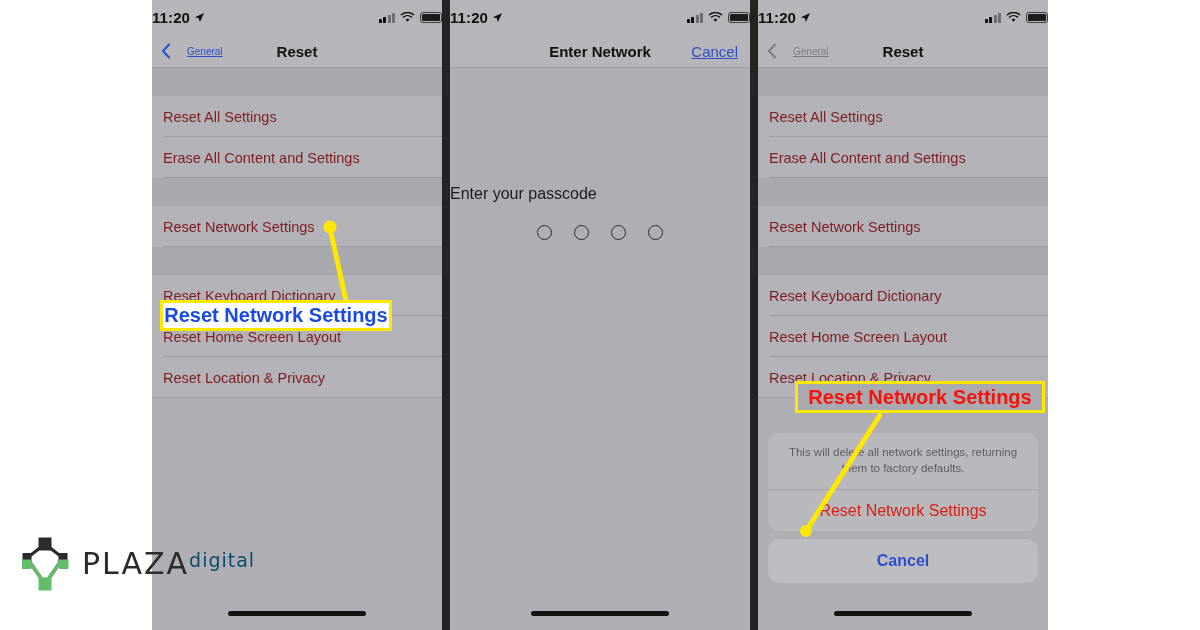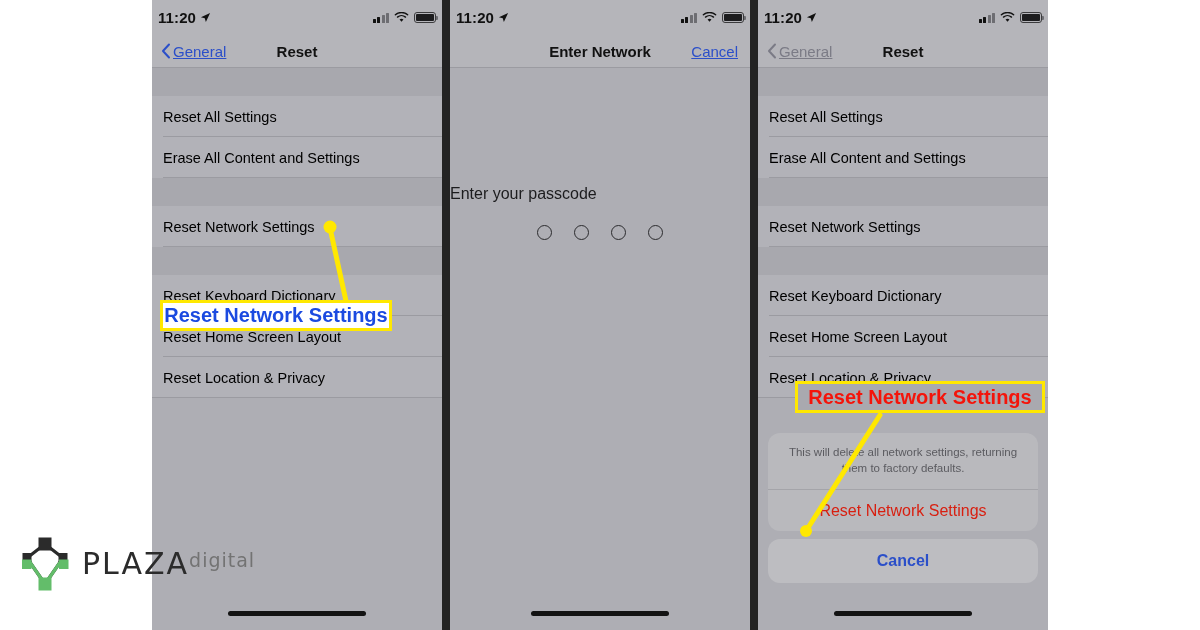--- a/index.html
+++ b/index.html
@@ -23,21 +23,21 @@
   #phone3{left:758px;width:290px;}
 
   .gap{position:absolute;top:0;height:630px;background:#232323;}
   #gap1{left:442px;width:8px;}
   #gap2{left:750px;width:8px;}
 
   
   .statusbar{
     position:absolute;left:0;top:0;width:100%;height:34px;
     display:flex;align-items:center;justify-content:space-between;
-    padding:0 6px;box-sizing:border-box;
+    padding:0 0;box-sizing:border-box;
     background:#b5b5ba;
   }
   .sb-time{
     font-size:15px;font-weight:bold;color:#111;
     display:flex;align-items:center;gap:4px;letter-spacing:.1px;
   }
   .loc-arrow{display:inline-block;width:11px;height:11px;}
   .sb-right{display:flex;align-items:center;gap:5px;}
   .sig{display:flex;align-items:flex-end;gap:1.5px;height:11px;}
   .sig i{display:block;width:3px;background:#111;border-radius:.5px;}
@@ -56,22 +56,22 @@
   }
   .batt i{display:block;height:100%;width:100%;background:#1c1c1e;border-radius:1px;}
 
   
   .navbar{
     position:absolute;left:0;top:34px;width:100%;height:34px;
     background:#b5b5ba;
     display:flex;align-items:center;
   }
   .nav-back{
-    position:absolute;left:9px;display:flex;align-items:center;gap:2px;
-    font-size:15px;color:#2b4fc9;
+    position:absolute;left:9px;display:flex;align-items:center;gap:16px;
+    font-size:10px;color:#2b4fc9;
   }
   .nav-back .chev{width:10px;height:16px;}
   .nav-back .bk-label{text-decoration:underline;}
   .nav-back.dim{color:#7b7b86;}
   .nav-title{
     width:100%;text-align:center;font-size:15px;font-weight:bold;color:#111;
   }
   .nav-right{
     position:absolute;right:12px;font-size:15px;color:#2b4fc9;text-decoration:underline;
   }
@@ -79,21 +79,21 @@
     position:absolute;left:0;top:67px;width:100%;height:1px;background:#9b9ba1;
   }
 
   
   .list{position:absolute;left:0;top:68px;width:100%;}
   .sec-gap{height:28px;background:#a8a8ae;}
   .row{
     height:41px;background:#b2b2b8;
     display:flex;align-items:center;
     padding-left:11px;box-sizing:border-box;
-    font-size:14.5px;color:#000000;
+    font-size:14.5px;color:#7f1d1d;
     position:relative;
   }
   .row::after{
     content:"";position:absolute;left:11px;right:0;bottom:0;height:1px;background:#9b9ba1;
   }
   .row.last::after{left:0;}
 
   
   .pass-body{position:absolute;left:0;top:68px;width:100%;bottom:0;background:#aeaeb4;}
   .pass-label{
@@ -153,21 +153,21 @@
 
   
   .logo{position:absolute;left:18px;top:535px;display:flex;align-items:center;gap:10px;}
   .logo-mark{width:54px;height:58px;}
   .logo-text{display:flex;flex-direction:row;line-height:1;}
   .logo-word{
     font-size:30px;letter-spacing:2px;color:#2b2b2b;
     font-family:"DejaVu Sans", sans-serif;
   }
   .logo-sub{
-    font-size:19px;letter-spacing:1px;color:#737373;margin-top:2px;
+    font-size:19px;letter-spacing:1px;color:#0c4a6e;margin-top:2px;
     font-family:"DejaVu Sans", sans-serif;
   }
 </style>
 </head>
 <body>
 
 <div class="stage">
 
   <div class="phone" id="phone1">
 

